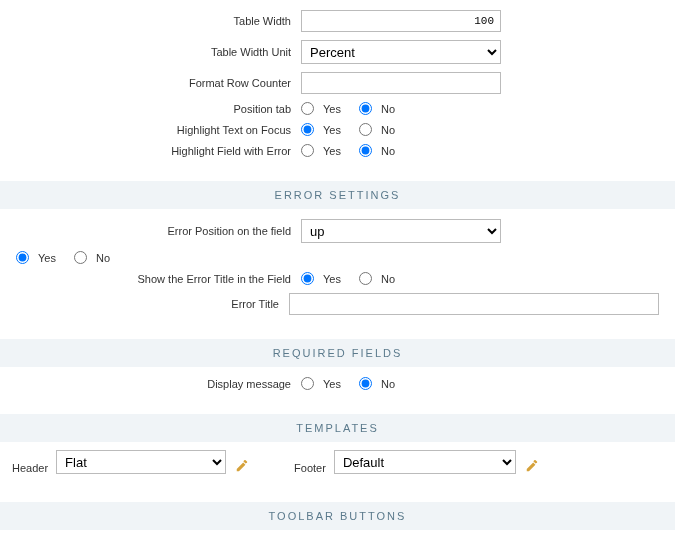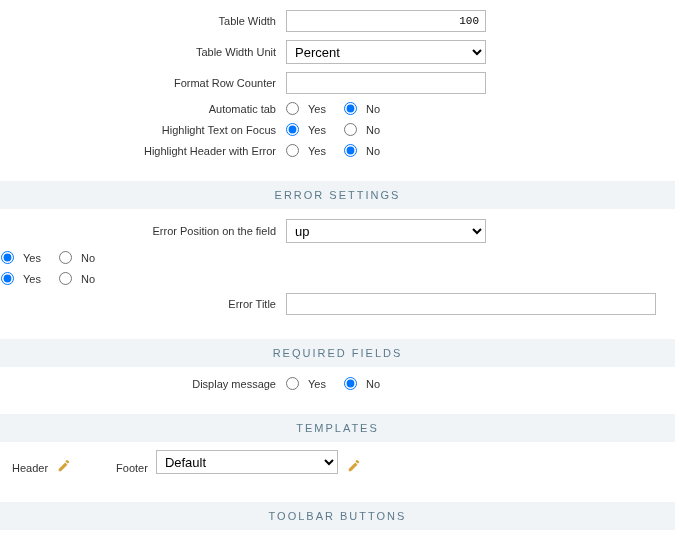--- a/index.html
+++ b/index.html
@@ -7,21 +7,21 @@
   body {
     font-family: Verdana, Geneva, sans-serif;
     font-size: 11px;
     color: #333;
     background: #fff;
     width: 675px;
   }
   .row {
     display: flex;
     align-items: center;
-    padding: 4px 1px;
+    padding: 4px 16px;
   }
   .label {
     width: 285px;
     text-align: right;
     padding-right: 10px;
     color: #333;
   }
   .field {
     flex: 1;
     display: flex;
@@ -109,21 +109,21 @@
 </div>
 
 <div class="row">
   <div class="label">Format Row Counter</div>
   <div class="field">
     <input type="text" class="w-med" value="" style="">
   </div>
 </div>
 
 <div class="row">
-  <div class="label">Automatic tab</div>
+  <div class="label">Position tab</div>
   <div class="field">
     <span class="radio-pair">
       <input type="radio" name="auto_tab" style="">
       <span>Yes</span>
     </span>
     <span class="radio-pair">
       <input type="radio" name="auto_tab" checked="" style="">
       <span>No</span>
     </span>
   </div>
@@ -137,21 +137,21 @@
       <span>Yes</span>
     </span>
     <span class="radio-pair">
       <input type="radio" name="hl_text" style="">
       <span>No</span>
     </span>
   </div>
 </div>
 
 <div class="row">
-  <div class="label">Highlight Header with Error</div>
+  <div class="label">Highlight Field with Error</div>
   <div class="field">
     <span class="radio-pair">
       <input type="radio" name="hl_err" style="">
       <span>Yes</span>
     </span>
     <span class="radio-pair">
       <input type="radio" name="hl_err" checked="" style="">
       <span>No</span>
     </span>
   </div>
@@ -177,20 +177,21 @@
       <span>Yes</span>
     </span>
     <span class="radio-pair">
       <input type="radio" name="err_app" style="">
       <span>No</span>
     </span>
   </div>
 </div>
 
 <div class="row">
+  <div class="label">Show the Error Title in the Field</div>
   <div class="field">
     <span class="radio-pair">
       <input type="radio" name="err_fld" checked="" style="">
       <span>Yes</span>
     </span>
     <span class="radio-pair">
       <input type="radio" name="err_fld" style="">
       <span>No</span>
     </span>
   </div>
@@ -218,20 +219,23 @@
       <input type="radio" name="disp_msg" checked="" style="">
       <span>No</span>
     </span>
   </div>
 </div>
 
 <div class="section-header">Templates</div>
 
 <div class="templates-row">
   <span class="tmpl-label">Header</span>
+  <select style="width:170px">
+    <option>Flat</option>
+  </select>
   <span class="edit-icon">
     <svg width="14" height="14" viewBox="0 0 16 16">
         <path fill="#d6a23a" d="M2 11.5V14h2.5l7.4-7.4-2.5-2.5L2 11.5zM13.7 4.3c.4-.4.4-1 0-1.4l-1.6-1.6c-.4-.4-1-.4-1.4 0l-1.2 1.2 2.5 2.5 1.7-.7z"></path>
       </svg>
   </span>
 
   <span style="width:28px"></span>
 
   <span class="tmpl-label">Footer</span>
   <select style="width:182px">

